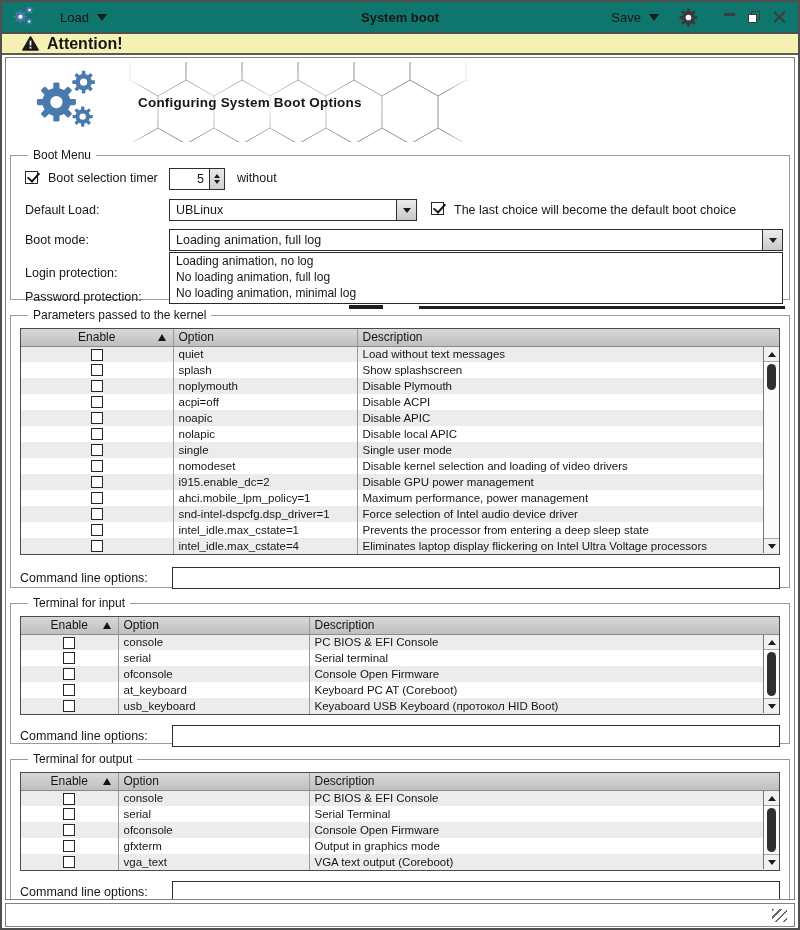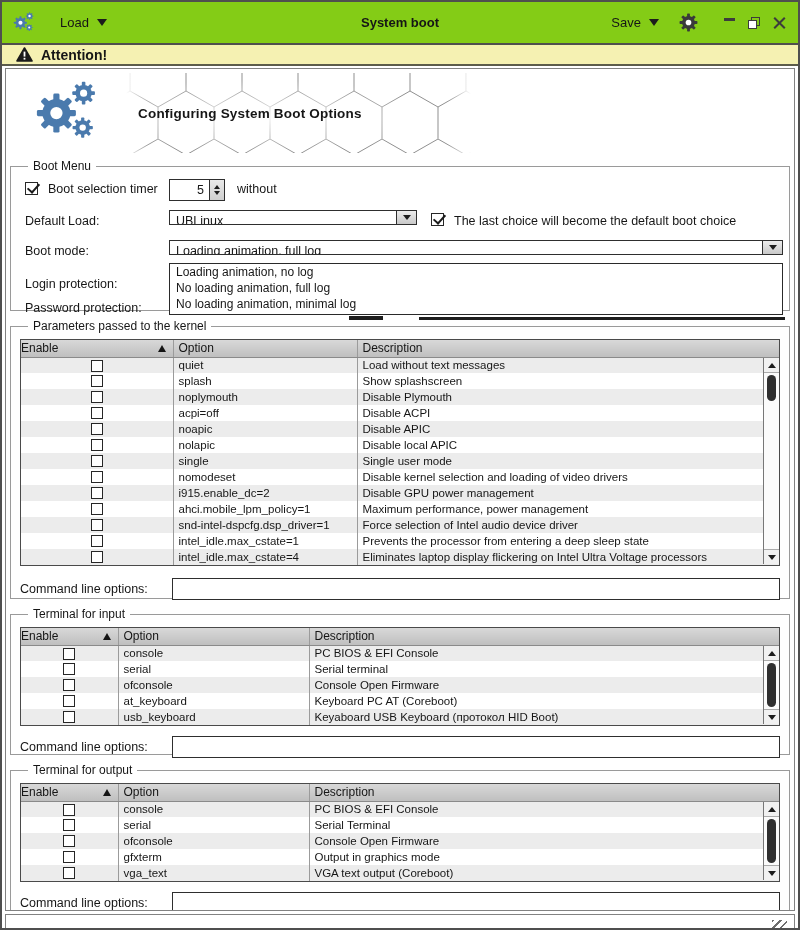--- a/index.html
+++ b/index.html
@@ -8,22 +8,22 @@
     font-family: "Liberation Sans", "DejaVu Sans", sans-serif;
     width:800px; height:930px;
     border:2px solid #4f4f4f;
     background:#fff;
     position:relative;
     overflow:hidden;
     color:#161616;
   }
 
   
-  .titlebar { height:43px; display:flex; align-items:center; padding:0 12px 0 10px;
-    border-bottom:2px solid #4f4f4f; background:#84cc16; position:relative; }
+  .titlebar { height:32px; display:flex; align-items:center; padding:0 12px 0 10px;
+    border-bottom:2px solid #4f4f4f; background:#0f766e; position:relative; }
   .menu-item { display:flex; align-items:center; gap:8px; font-size:13px; cursor:default; }
   .titlebar .app-ic { margin-right:22px; }
   .win-title { position:absolute; left:50%; transform:translateX(-50%); font-weight:bold; font-size:13px; }
   .tb-right { margin-left:auto; display:flex; align-items:center; gap:20px; }
   .winbtns { display:flex; align-items:center; gap:13px; margin-left:6px; }
   .ic-min { width:11px; height:3px; background:#3c3c3c; margin-top:-6px; }
   .ic-max { width:12px; height:12px; position:relative; }
   .ic-max .b1 { position:absolute; right:0; top:0; width:9px; height:9px; border:1.6px solid #3c3c3c; }
   .ic-max .b2 { position:absolute; left:0; bottom:0; width:9px; height:9px; border:1.6px solid #3c3c3c; background:#fff; }
   .ic-close { width:13px; height:13px; position:relative; }
@@ -33,21 +33,21 @@
   
   .arr-down { width:0;height:0;border-left:5px solid transparent;border-right:5px solid transparent;border-top:7px solid #1c1c1c; }
   .arr-down-sm { width:0;height:0;border-left:4px solid transparent;border-right:4px solid transparent;border-top:5px solid #1c1c1c; }
   .arr-up-sm { width:0;height:0;border-left:4px solid transparent;border-right:4px solid transparent;border-bottom:5px solid #1c1c1c; }
   .arr-up-xs { width:0;height:0;border-left:3.5px solid transparent;border-right:3.5px solid transparent;border-bottom:4.5px solid #1c1c1c; }
   .arr-down-xs { width:0;height:0;border-left:3.5px solid transparent;border-right:3.5px solid transparent;border-top:4.5px solid #1c1c1c; }
   .sort-up { width:0;height:0;border-left:4.5px solid transparent;border-right:4.5px solid transparent;border-bottom:7px solid #141414; }
 
   
   .banner { height:21px; background:var(--banner_bg,#f5f1b2); border-bottom:2px solid #5c5c4a;
-    display:flex; align-items:center; gap:8px; padding-left:14px; font-size:14px; font-weight:bold; }
+    display:flex; align-items:center; gap:8px; padding-left:20px; font-size:16px; font-weight:bold; }
 
   
   .content { margin:2px 3px 0; border:1px solid #828282; height:843px; background:#fff; padding-top:4px; overflow:hidden; }
 
   
   .hdr { height:84px; position:relative; margin:0 10px 2px; }
   .hdr .gears-big { position:absolute; left:14px; top:2px; }
   .hexbanner { position:absolute; left:110px; top:0; width:345px; height:80px; overflow:hidden; }
   .hexbanner .fade { position:absolute; inset:0;
     background: radial-gradient(ellipse at 38% 55%, rgba(255,255,255,.9) 0%, rgba(255,255,255,0) 60%),
@@ -64,35 +64,35 @@
 
   
   .fs-boot .lbl { position:absolute; font-size:12.5px; }
   .cbx { display:inline-block; width:13px; height:13px; border:1.6px solid #262626; background:#fff; position:relative; }
   .cbx.checked::after { content:""; position:absolute; left:3.5px; top:-2px; width:5px; height:10px;
     border-right:2px solid #1a1a1a; border-bottom:2px solid #1a1a1a; transform:rotate(42deg); }
   .spinner { position:absolute; left:158px; top:6px; width:56px; height:22px; border:1px solid #2e2e2e; display:flex; background:#fff; }
   .spinner .val { flex:1; font-size:12.5px; text-align:right; padding-right:5px; line-height:20px; }
   .spinner .sbtns { width:15px; border-left:1px solid #2e2e2e; background:linear-gradient(#e9e9e9,#cfcfcf);
     display:flex; flex-direction:column; align-items:center; justify-content:center; gap:2px; }
-  .combo { position:absolute; height:15px; border:1px solid #2e2e2e; background:#fff; display:flex; }
+  .combo { position:absolute; height:22px; border:1px solid #2e2e2e; background:#fff; display:flex; }
   .combo .ctext { flex:1; font-size:12.5px; line-height:20px; padding-left:6px; white-space:nowrap; overflow:hidden; }
   .combo .cbtn { width:20px; border-left:1px solid #2e2e2e; background:linear-gradient(#ececec,#c9c9c9);
     display:flex; align-items:center; justify-content:center; }
   .popup { position:absolute; left:158px; top:90px; width:614px; height:52px; background:#fff;
     border:1px solid #2a2a2a; z-index:4; }
   .popup .opt { height:16px; font-size:12px; line-height:16px; padding-left:6px; white-space:nowrap; }
   .frag { position:absolute; background:#1e1e1e; z-index:1; }
 
   
   .tablebox { position:relative; border:1px solid #4a4a4a; margin-top:2px; background:#fff; overflow:hidden; }
   table { width:100%; border-collapse:collapse; table-layout:fixed; }
   thead th { height:17px; background:linear-gradient(#d8d8d8,#bfbfbf); font-size:12px; font-weight:normal;
     border-bottom:1px solid #8a8a8a; position:relative; text-align:left; padding-left:5px; }
-  thead th.h-en { text-align:left; padding-left:0; }
+  thead th.h-en { text-align:center; padding-left:0; }
   thead th.h-op, thead th.h-de, td.c-op, td.c-de { border-left:1px solid #9b9b9b; }
   thead th .sort-up { position:absolute; right:7px; top:5px; }
   tbody td { height:16px; font-size:11.5px; line-height:15px; padding-left:5px; white-space:nowrap; overflow:hidden; }
   tbody td.c-en { text-align:center; padding-left:0; }
   tbody tr.alt { background:var(--row_alt,#ececec); }
   tbody .cbx { width:12px; height:12px; border-width:1.2px; vertical-align:middle; }
 
   
   .vscroll { position:absolute; top:18px; right:0; bottom:1px; width:16px; border-left:1px solid #777;
     background:#fbfbfb; display:flex; flex-direction:column; z-index:3; }

